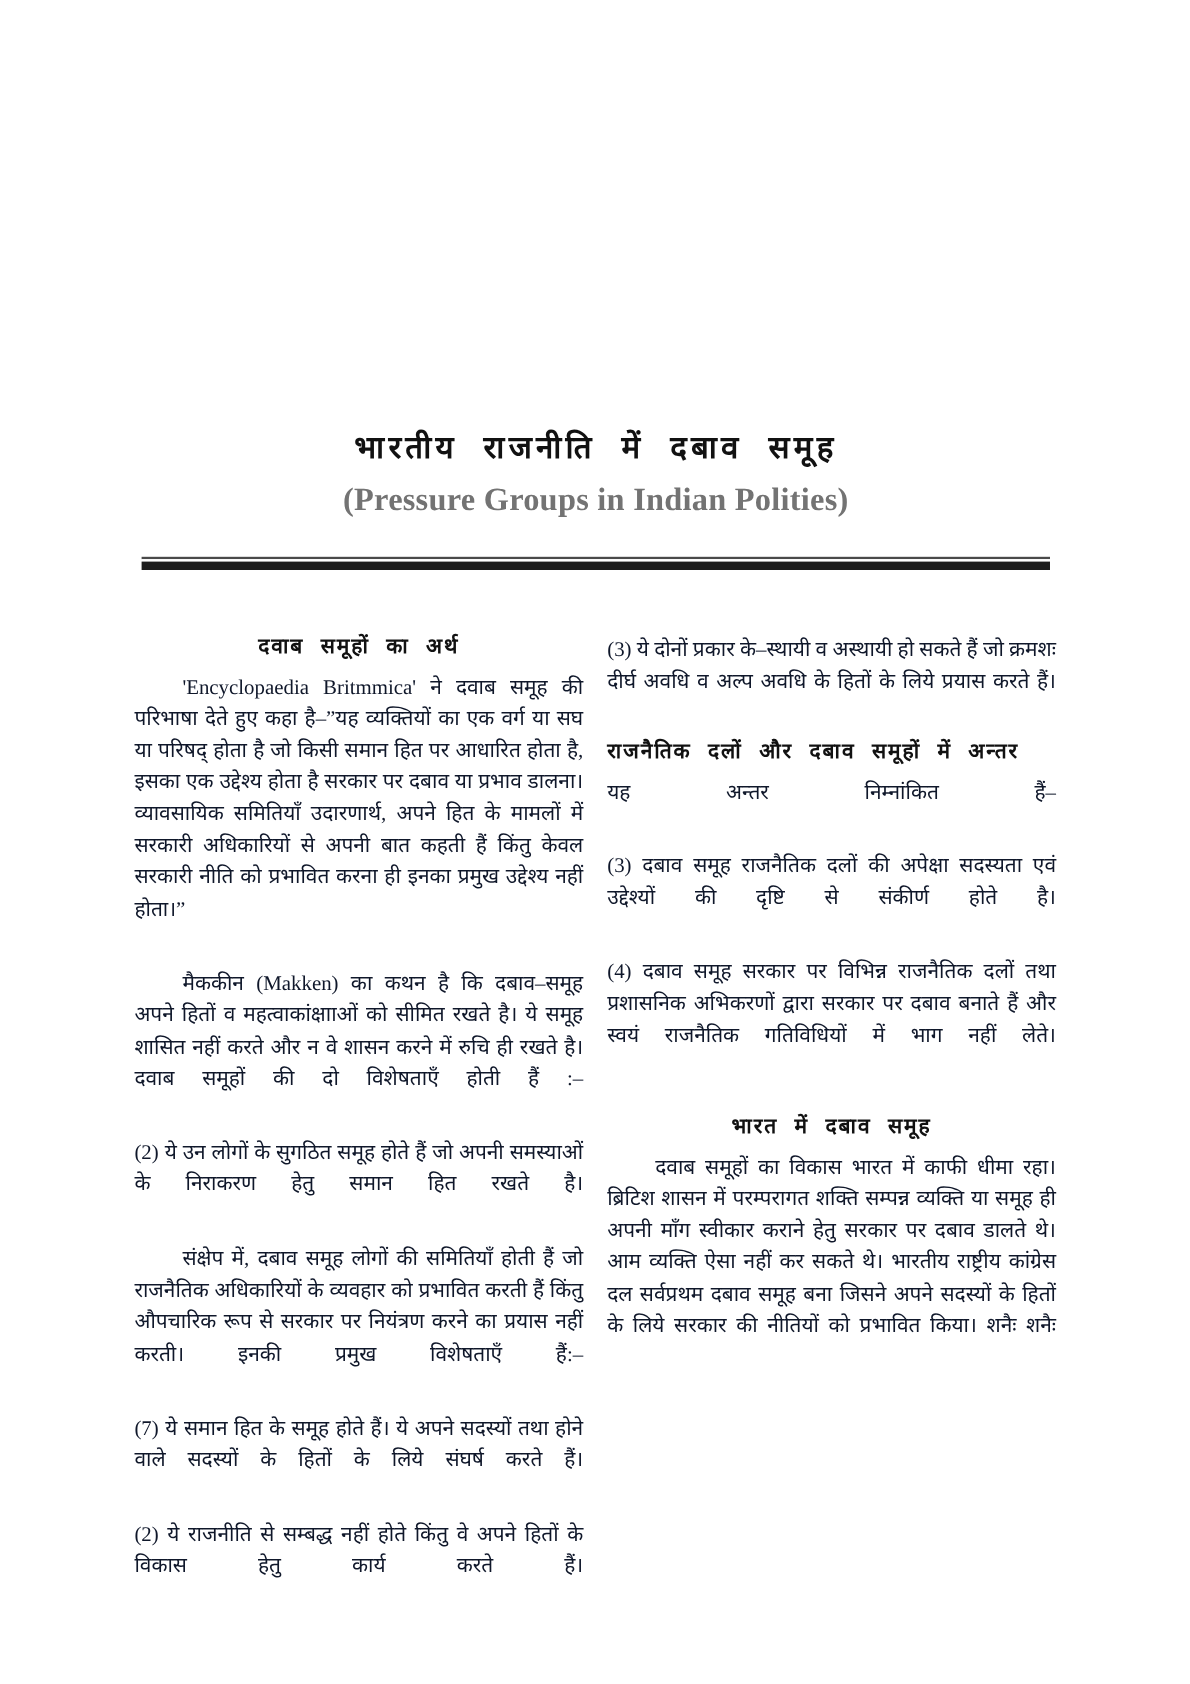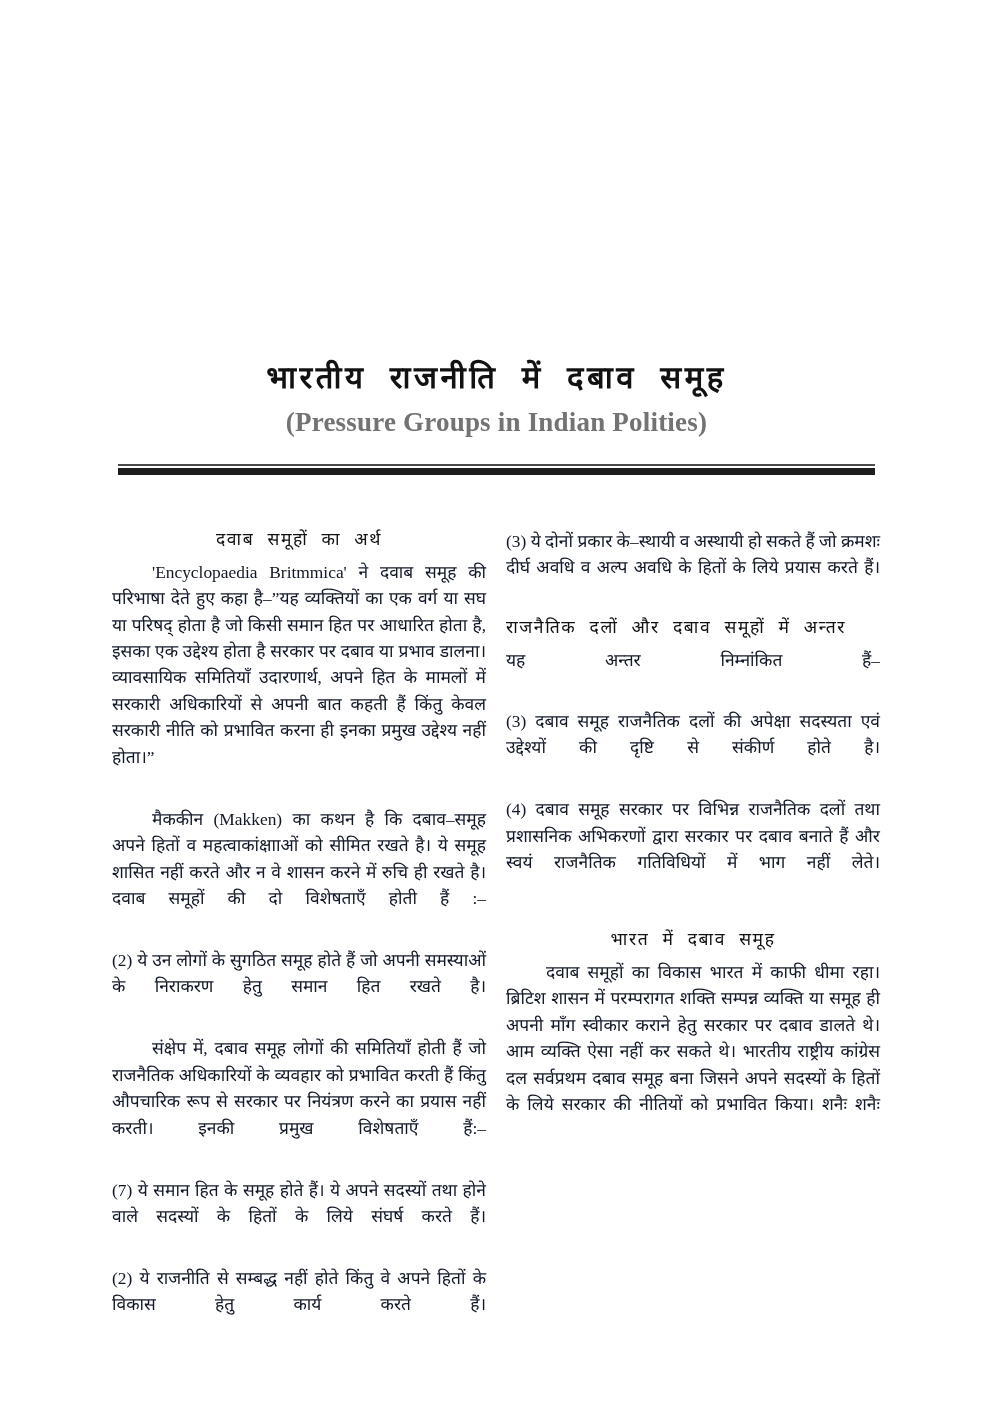--- a/index.html
+++ b/index.html
@@ -30,21 +30,21 @@
   .title-block {
     position: absolute;
     left: 118px;
     top: 358px;
     width: 757px;
     text-align: center;
   }
   .title-hi {
     font-family: "DejaVu Sans", "Liberation Sans", sans-serif;
     font-weight: 700;
-    font-size: 31px;
+    font-size: 26px;
     letter-spacing: 3.5px;
     line-height: 1.25;
     color: #111111;
     word-spacing: 9px;
     margin: 0;
   }
   .title-en {
     font-family: "Liberation Serif", "DejaVu Serif", serif;
     font-weight: 700;
     font-size: 27px;
@@ -79,21 +79,21 @@
   .col {
     position: absolute;
     top: 528px;
     width: 374px;
   }
   .col-left  { left: 112px; }
   .col-right { left: 506px; }
 
   .sec-head {
     font-family: "DejaVu Sans", "Liberation Sans", sans-serif;
-    font-weight: 400;
+    font-weight: 700;
     font-size: 17.5px;
     letter-spacing: 1.6px;
     word-spacing: 6px;
     color: #111111;
     margin: 0 0 7px 0;
     line-height: 1.35;
   }
   .sec-head.center { text-align: center; }
 
   p.body {

